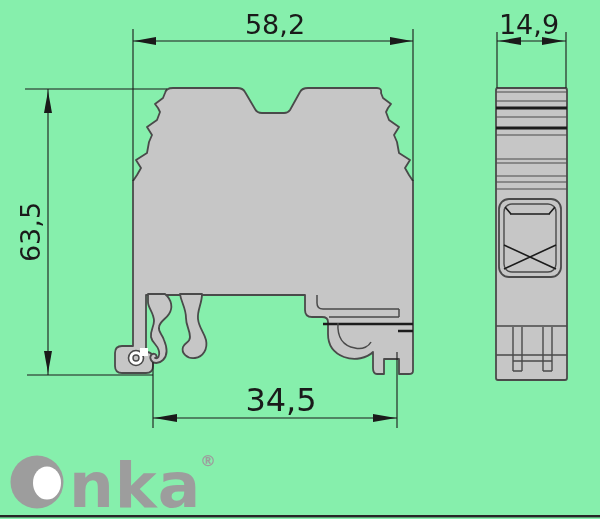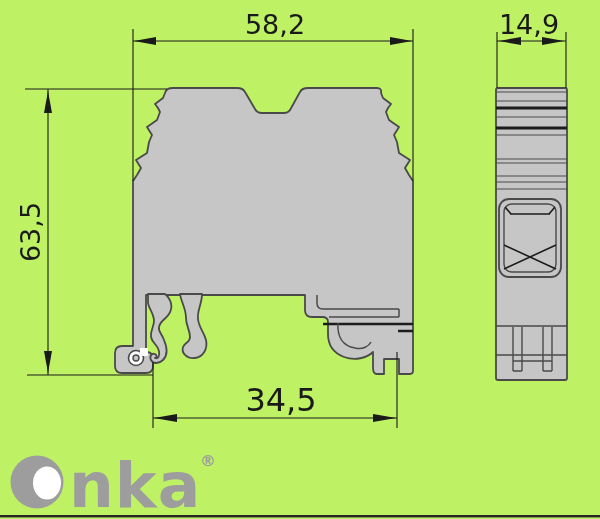--- a/index.html
+++ b/index.html
@@ -1,19 +1,19 @@
 <!DOCTYPE html>
 <html><head>
 <meta charset="utf-8">
 <style>
   html,body{margin:0;padding:0;background:#ffffff;}
   .page{
     position:relative;
     width:600px;height:519px;
-    background:#bef264;
+    background:#86efac;
     overflow:hidden;
     font-family:"DejaVu Sans", sans-serif;
   }
   svg{position:absolute;left:0;top:0;}
   .dim-text{
     font-family:"DejaVu Sans", sans-serif;
     fill:#1a1a1a;
   }
   .logo-text{
     font-family:"DejaVu Sans", sans-serif;

